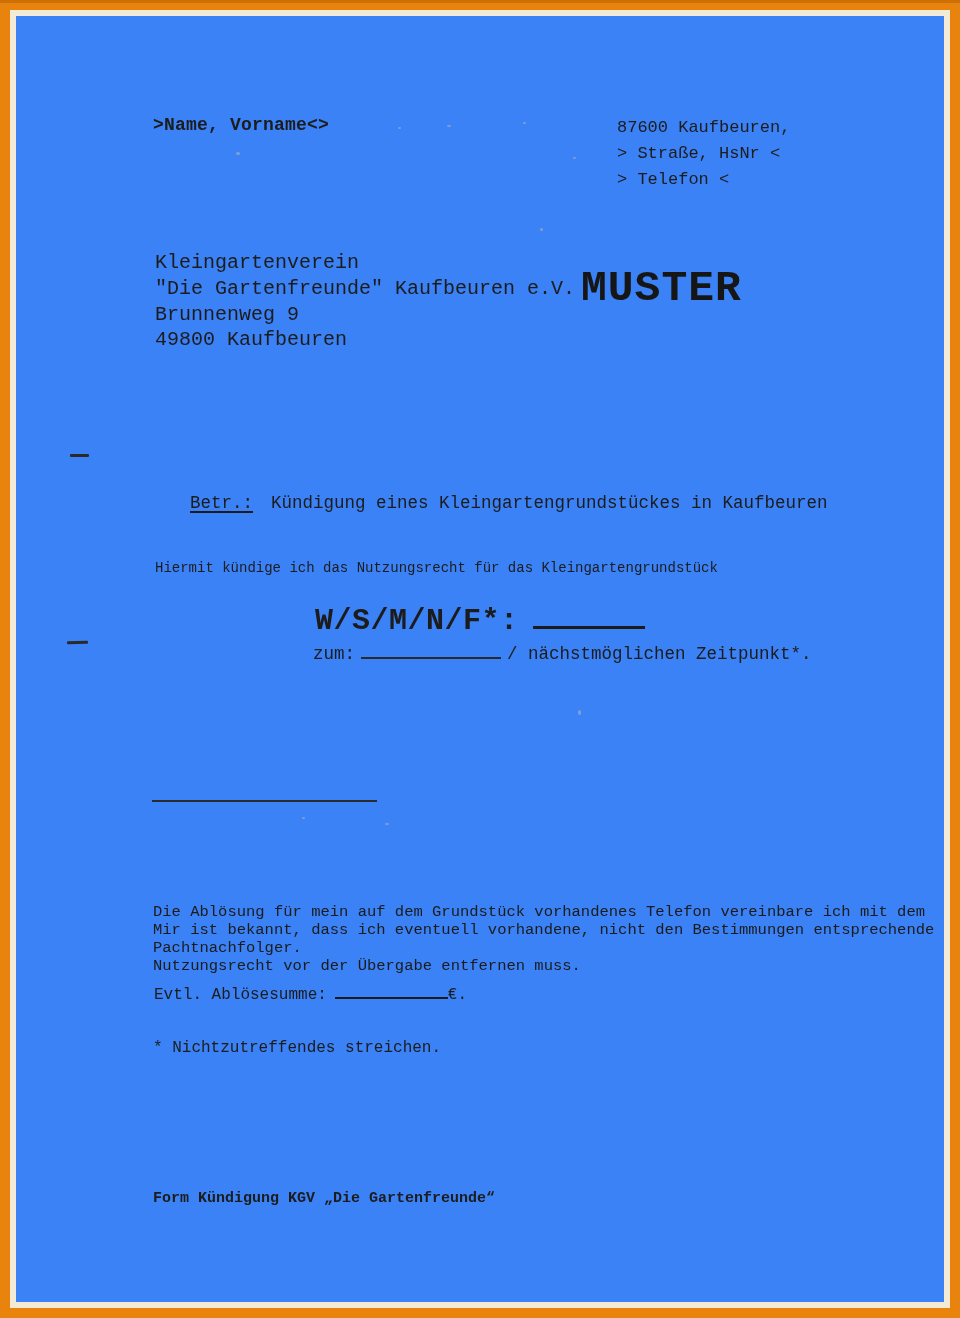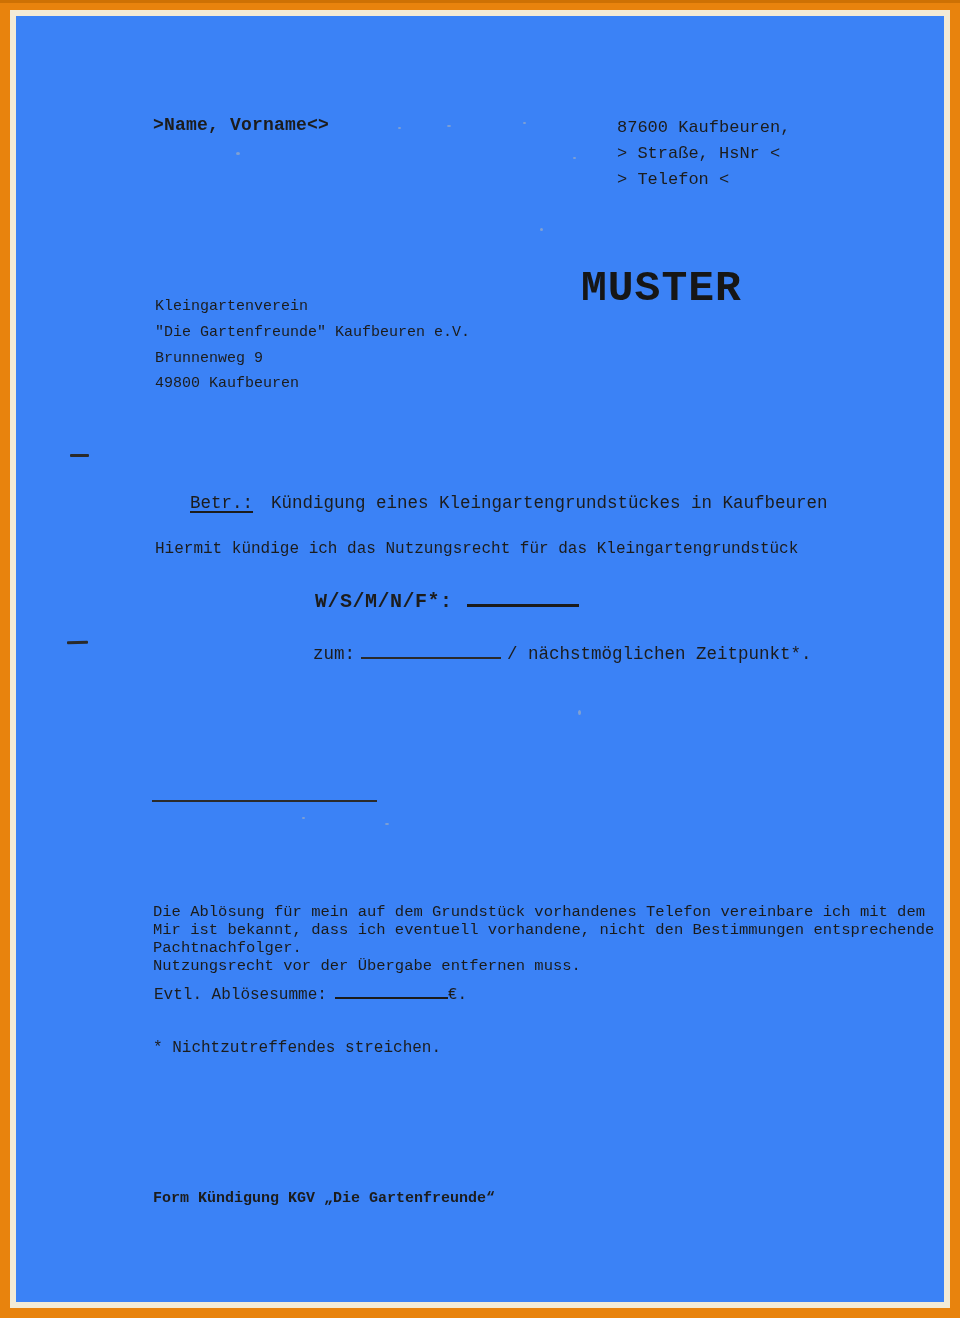--- a/index.html
+++ b/index.html
@@ -39,21 +39,21 @@
     left: 153px; top: 115px;
     font-size: 18px; font-weight: 700;
     letter-spacing: 0.2px;
   }
   .return-block {
     left: 617px; top: 115px;
     font-size: 17px; line-height: 26px;
   }
   .recipient {
     left: 155px; top: 250px;
-    font-size: 15px; line-height: 25.8px; margin-top: 44px;
+    font-size: 20px; line-height: 25.8px;
   }
   .muster {
     left: 581px; top: 264px;
     font-size: 43px; font-weight: 800;
     letter-spacing: 1px; color: #161616;
   }
   .fold-mark {
     background: #2a2a2a;
     border-radius: 1px;
     height: 3px;
@@ -66,26 +66,26 @@
     font-size: 17.5px;
   }
   .subject-label {
     text-decoration: underline;
     text-underline-offset: 3px;
     text-decoration-thickness: 1.5px;
     margin-right: 18px;
     margin-left: 35px;
   }
   .intro {
-    left: 155px; top: 540px;
-    font-size: 16px;
+    left: 155px; top: 560px;
+    font-size: 14px;
   }
   .plot-line {
-    left: 315px; top: 590px;
-    font-size: 20px; font-weight: 700;
+    left: 315px; top: 604px;
+    font-size: 30px; font-weight: 700;
     letter-spacing: 0.5px;
   }
   .blank {
     display: inline-block;
     border-bottom: 2px solid #1b1b1b;
   }
   .blank-plot {
     width: 112px;
     border-bottom-width: 3px;
     margin-left: 14px;

